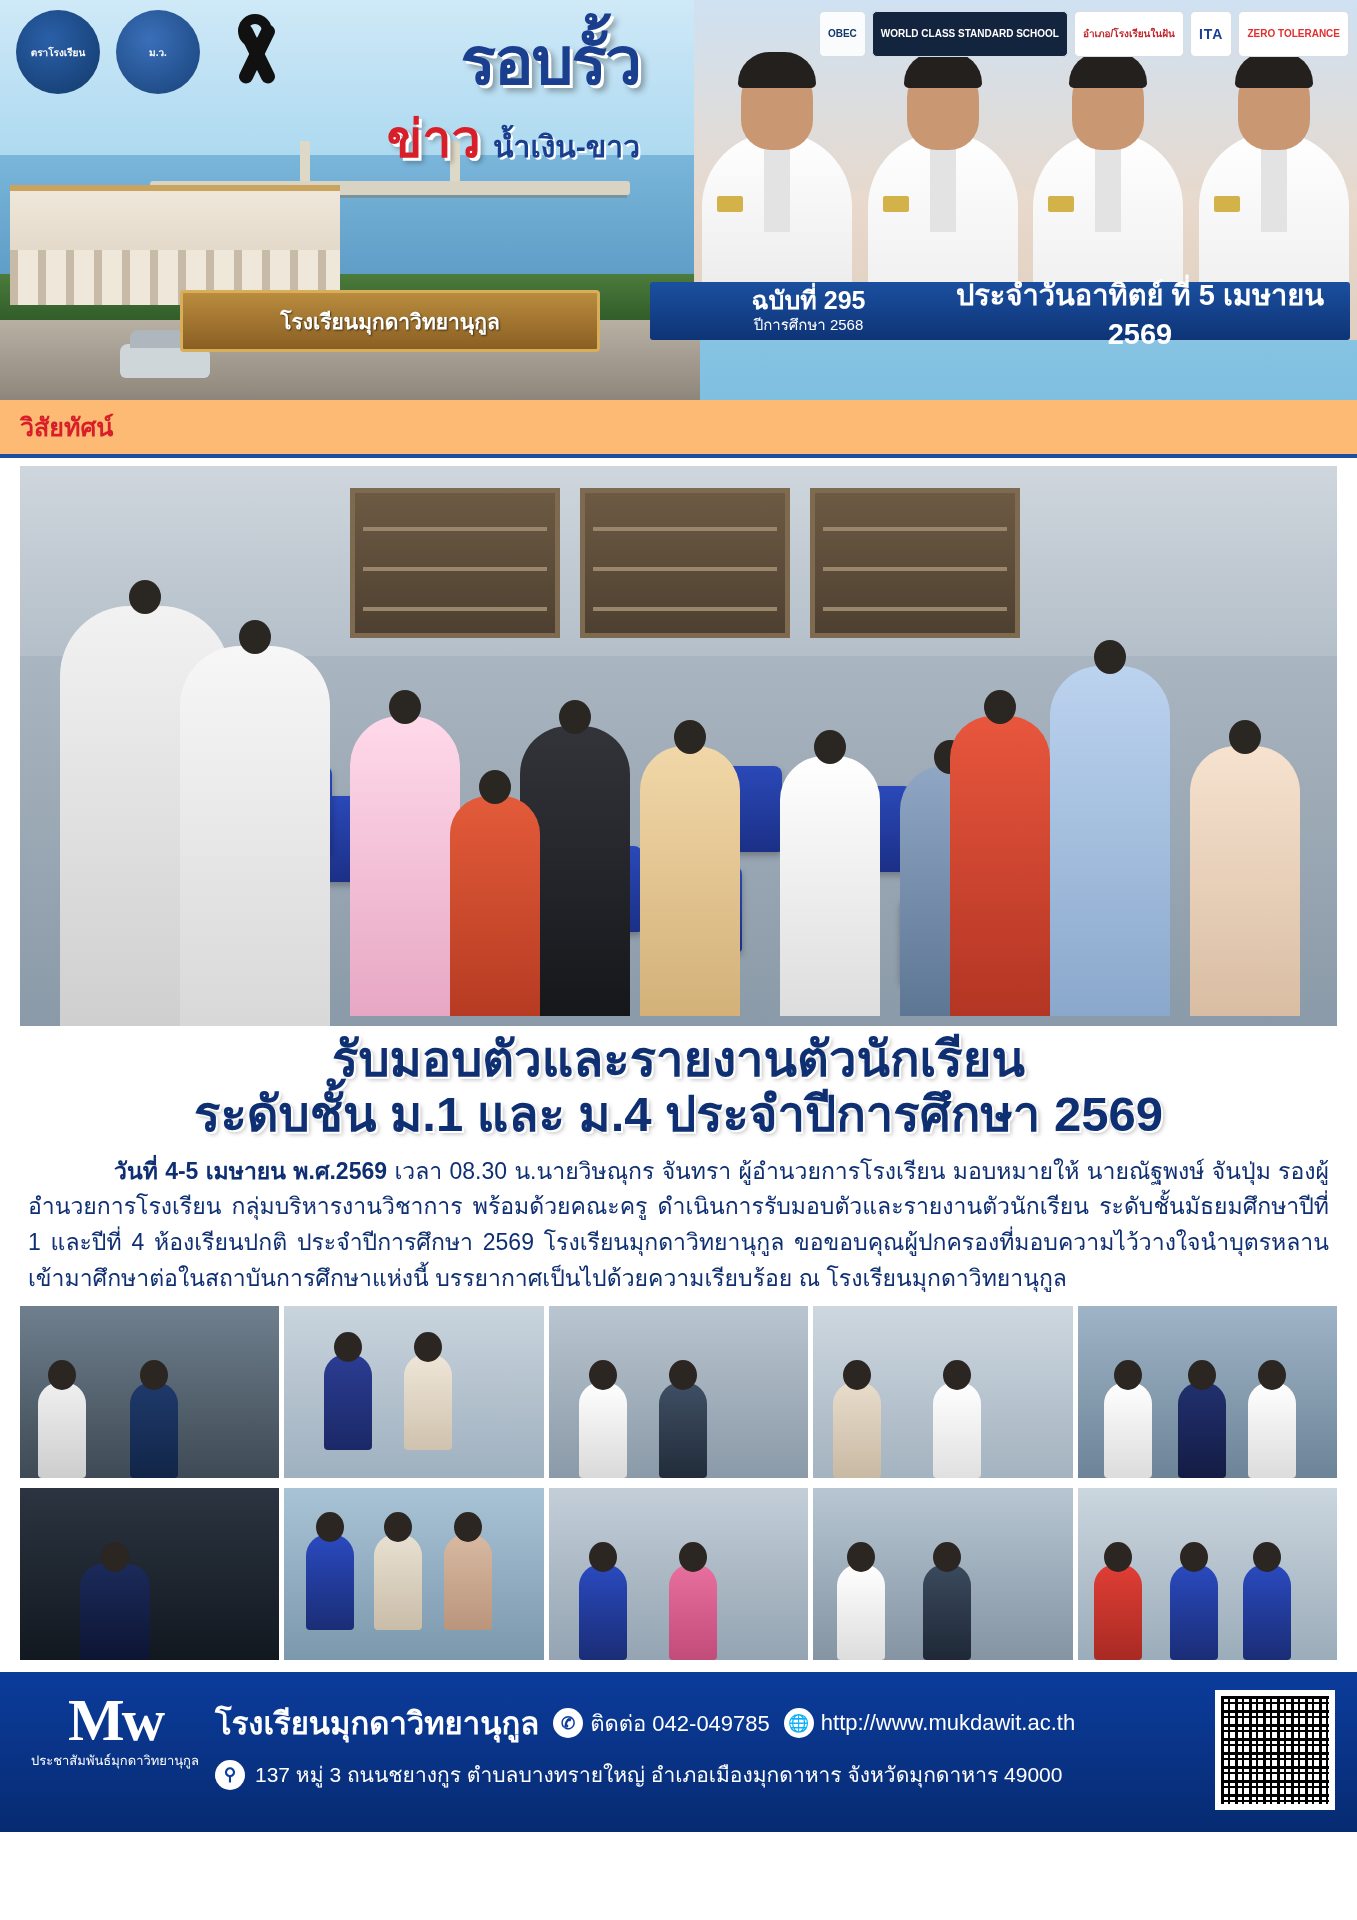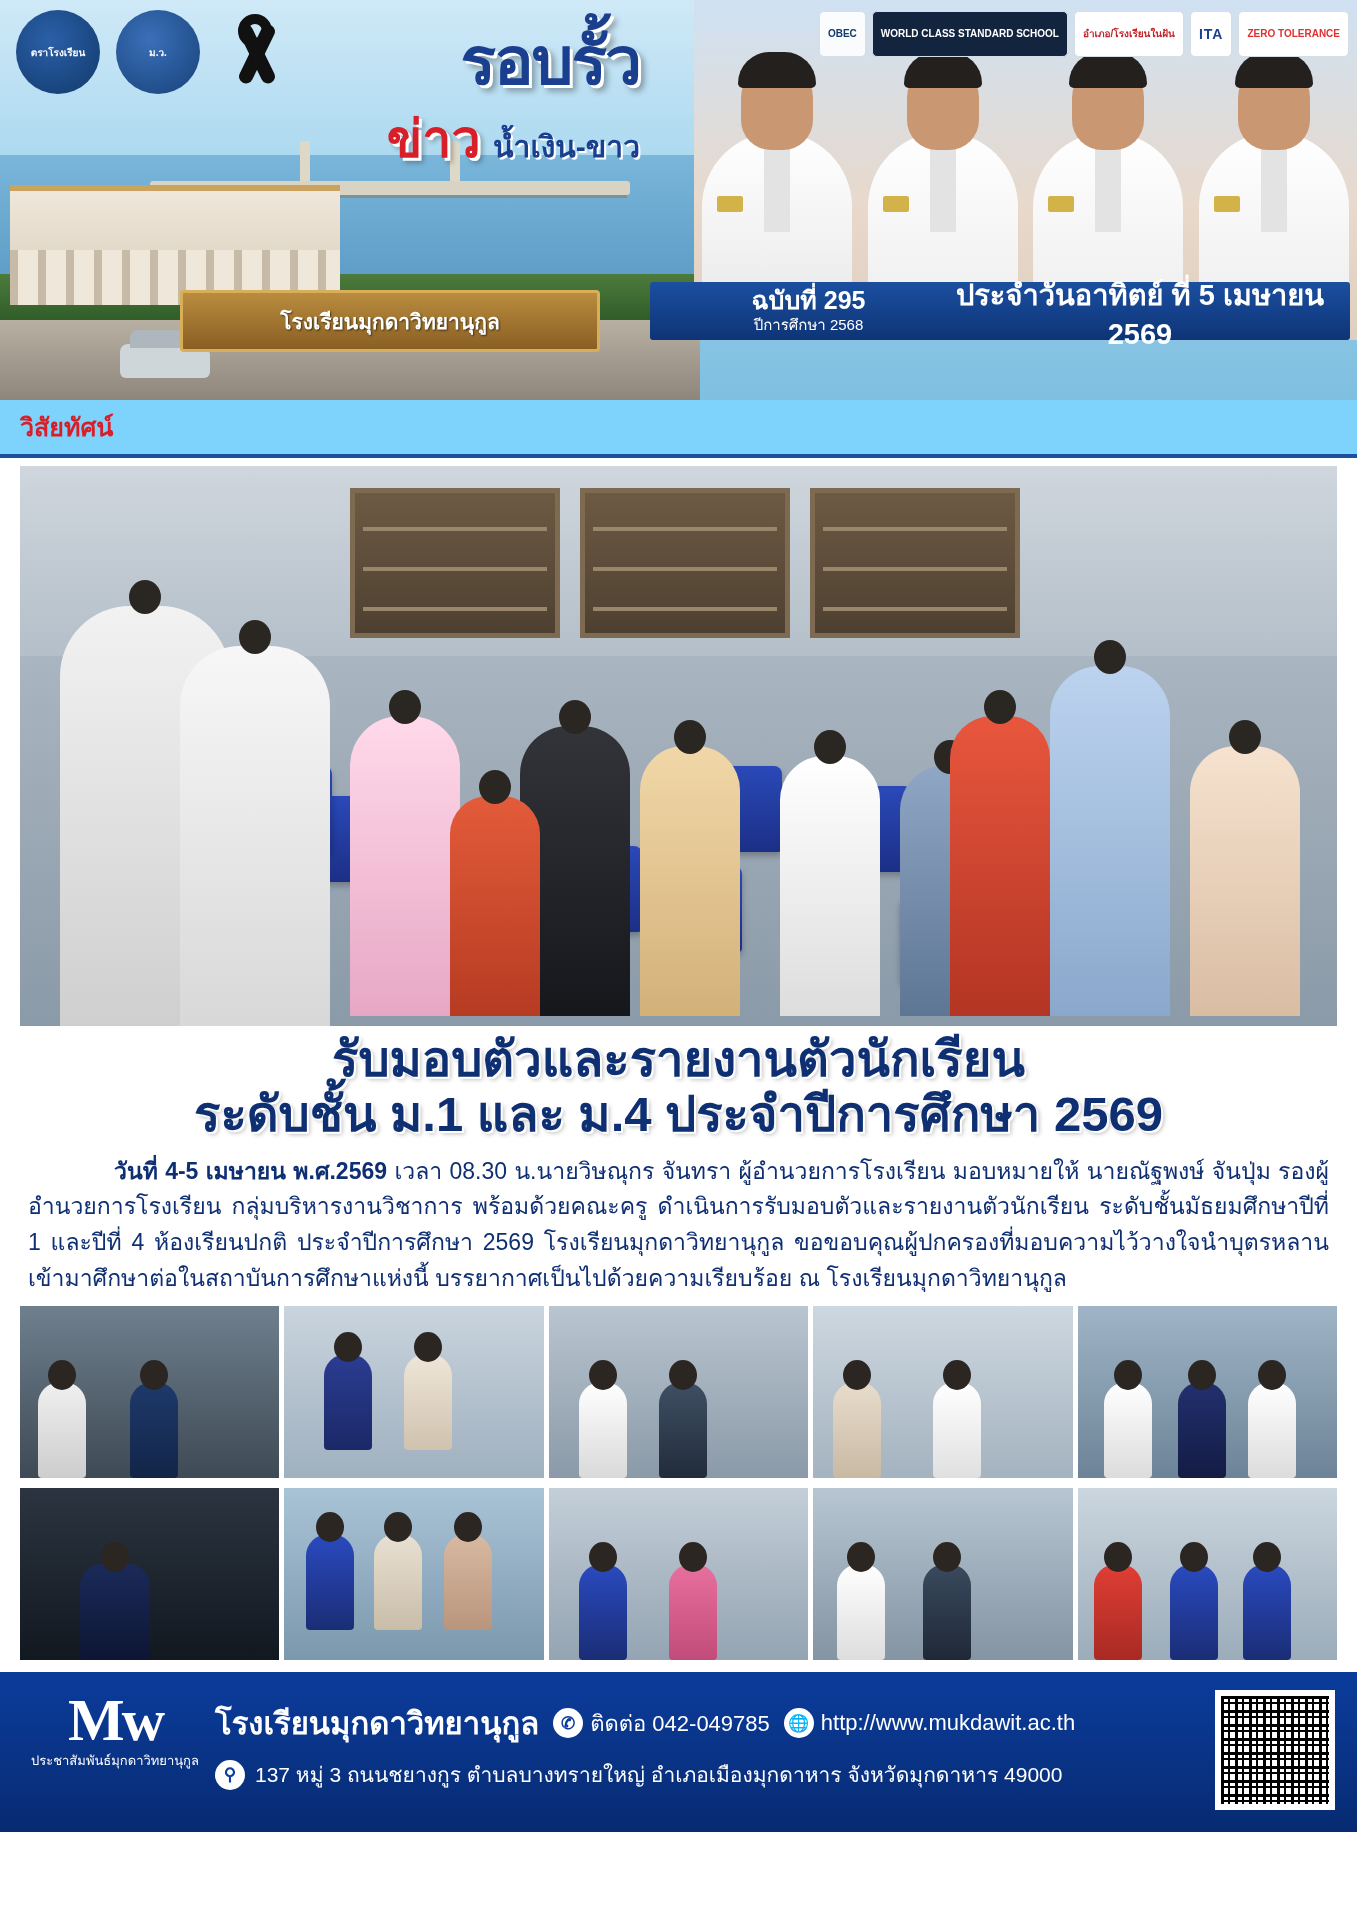--- a/index.html
+++ b/index.html
@@ -184,21 +184,21 @@
   .issue-box .b { font-size: 15px; }
   .date-box {
     position: absolute; left: 930px; bottom: 0; width: 420px; height: 58px;
     background: linear-gradient(180deg,#1b4fa0 0%, #0e3476 100%);
     color: #ffffff; text-align: center; font-size: 29px; font-weight: bold;
     display:flex; align-items:center; justify-content:center;
     border-radius: 3px;
   }
 
   .vision {
-    position: relative; width: 1357px; height: 58px; background: #7dd3fc;
+    position: relative; width: 1357px; height: 58px; background: #fdba74;
     display: flex; align-items: center; padding: 0 20px; gap: 10px;
     border-bottom: 4px solid #1b4fa0;
   }
   .vision .lbl { color: #d81e28; font-size: 25px; font-weight: bold; }
   .vision .txt { color: #14326e; font-size: 20.5px; font-weight: bold; }
 
   
   .main-photo {
     position: relative; margin: 8px 20px 0 20px; width: 1317px; height: 560px;
     background: linear-gradient(180deg,#b9c6d2 0%, #93a6b8 55%, #7b8fa3 100%);

